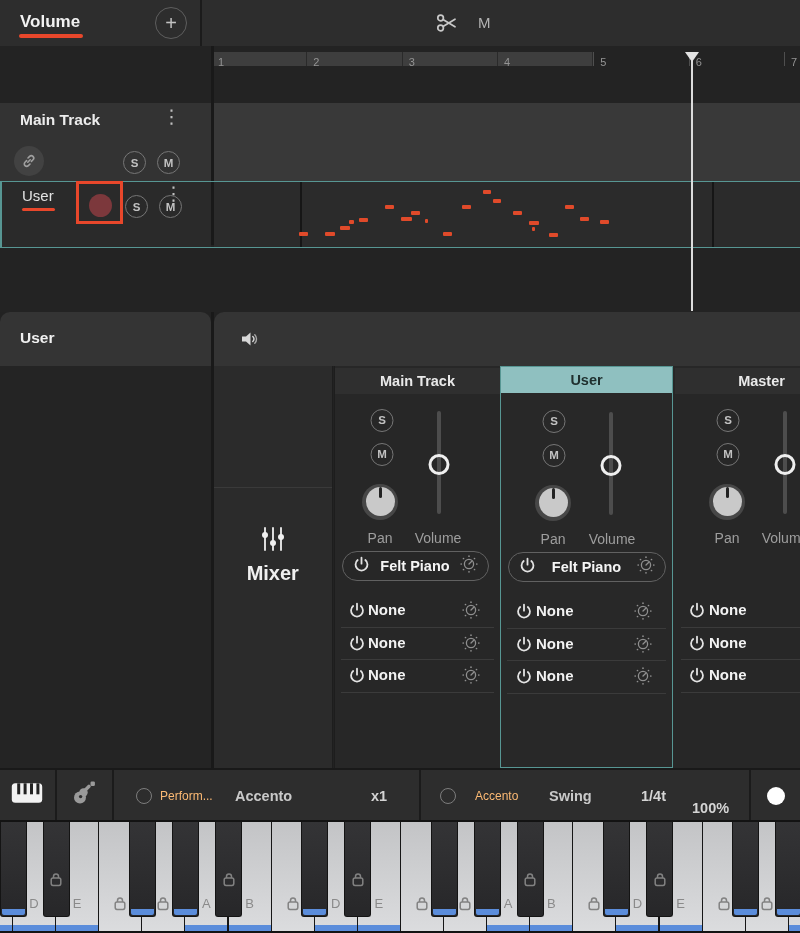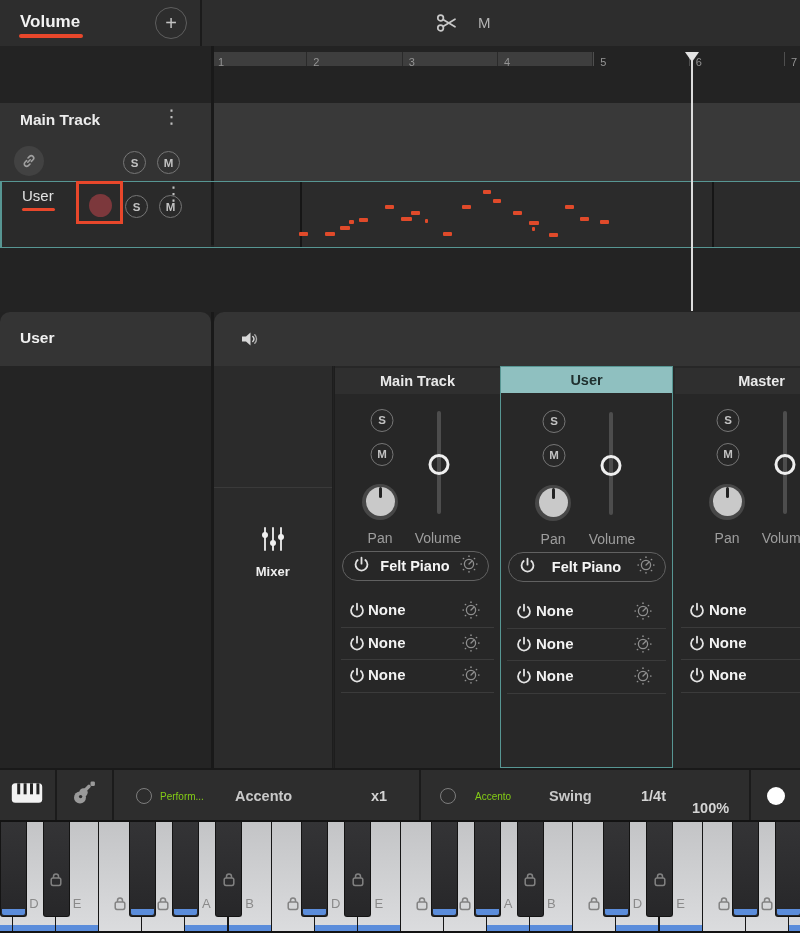--- a/index.html
+++ b/index.html
@@ -63,21 +63,21 @@
   .panel-title{position:absolute;left:20px;top:17px;font-size:15.5px;font-weight:600;color:#f0f0f0;}
   .speaker{position:absolute;left:26px;top:17px;width:20px;height:20px;}
 
   .lower-left{left:0;top:366px;width:211px;height:402px;background:#242424;}
   .tab-col{left:213.5px;top:366px;width:119.5px;height:402px;background:#2b2b2b;border-right:1.5px solid #1d1d1d;box-sizing:border-box;}
   .tab{position:absolute;left:0;width:100%;text-align:center;}
   .tab-midi{top:0;height:121px;}
   .tab-mixer{top:121px;height:118px;border-top:1.5px solid #3a3a3a;box-sizing:border-box;}
   .tab .ticon{display:block;margin:38px auto 10px;}
   .tab-midi .tlabel{font-size:14px;color:#8d8d8d;}
-  .tab-mixer .tlabel{font-size:13px;font-weight:600;color:#f0f0f0;}
+  .tab-mixer .tlabel{font-size:20px;font-weight:600;color:#f0f0f0;}
 
   .mixer-bg{left:334px;top:366px;width:466px;height:402px;background:#272727;}
   .strip{top:366px;height:402px;}
   .strip-main{left:334px;width:166px;border-left:1.5px solid #1d1d1d;box-sizing:border-box;}
   .strip-user{left:500px;width:173px;border:1.3px solid var(--teal_border);box-sizing:border-box;background:#282828;}
   .strip-master{left:675px;width:173px;}
   .strip-hdr{position:absolute;left:0;top:2px;width:100%;height:26px;background:#2f2f2f;
              display:flex;align-items:center;justify-content:center;font-size:14.5px;font-weight:600;color:#e9e9e9;}
   .strip-user .strip-hdr{background:var(--teal_header);color:#20302f;top:0;}
   .sm{position:absolute;transform:translate(-50%,0);}
@@ -95,21 +95,21 @@
   .slot-row .power{position:absolute;top:8px;transform:translateX(-50%);}
   .slot-row .slabel{position:absolute;top:7px;font-size:15px;font-weight:600;color:#f2f2f2;}
   .slot-row .dial{position:absolute;top:7px;transform:translateX(-50%);}
 
   
   .bottombar{left:0;top:768px;width:800px;height:52px;background:#2d2d2d;border-top:2px solid #191919;box-sizing:border-box;}
   .bb-div{position:absolute;top:0;width:2px;height:50px;background:#1b1b1b;}
   .bb-icon{position:absolute;transform:translate(-50%,-50%);}
   .toggle-circle{position:absolute;width:16px;height:16px;border-radius:50%;border:1.5px solid #7d7d7d;
                  box-sizing:border-box;transform:translate(-50%,-50%);}
-  .bb-text-dim{position:absolute;transform:translateY(-50%);font-size:10px;color:#84cc16;}
+  .bb-text-dim{position:absolute;transform:translateY(-50%);font-size:12px;color:#fdba74;}
   .bb-text{position:absolute;transform:translateY(-50%);font-size:14.5px;font-weight:600;color:#c9c9c9;}
   .bb-val{position:absolute;transform:translateY(-50%);font-size:14.5px;font-weight:700;color:#d4d4d4;}
   .rec-btn{position:absolute;left:776px;top:26px;width:18px;height:18px;border-radius:50%;background:#fff;transform:translate(-50%,-50%);}
 
   
   #keyboard{left:0;top:820px;width:800px;height:113px;background:#131313;overflow:hidden;}
   .wkey{position:absolute;top:2px;height:109px;background:linear-gradient(180deg,#c3c4c6,#dbdcde);
         border-right:1.5px solid #161616;box-sizing:border-box;}
   .wkey .blue{position:absolute;left:0;right:0;bottom:0;height:6px;background:var(--key_blue);}
   .wkey .klabel{position:absolute;left:0;right:0;bottom:20px;text-align:center;font-size:13px;color:#8a8a8a;}

